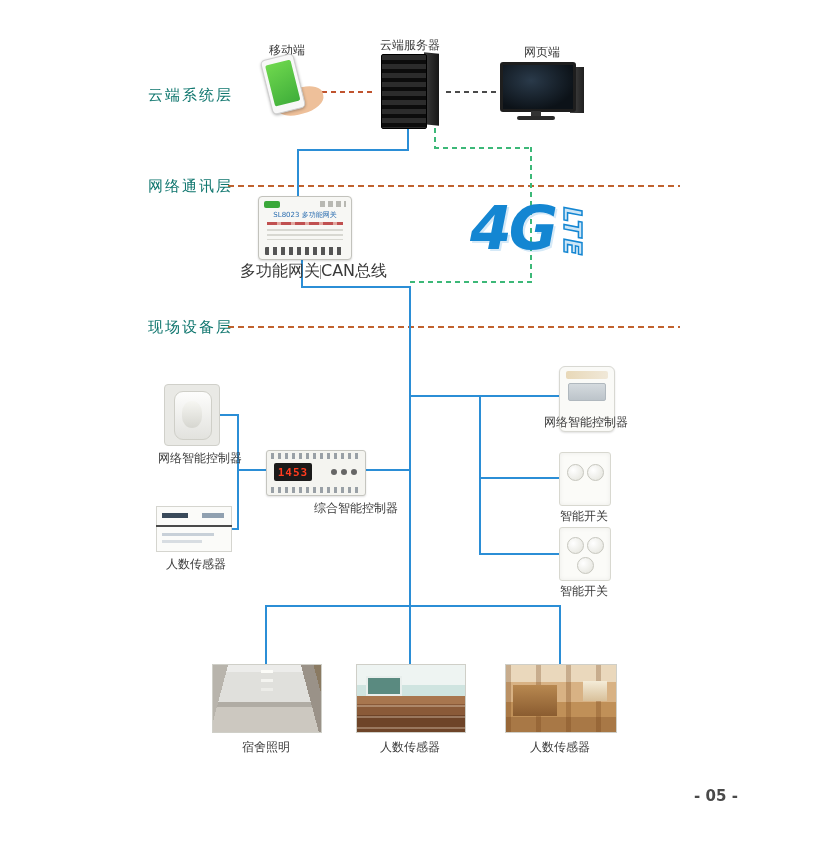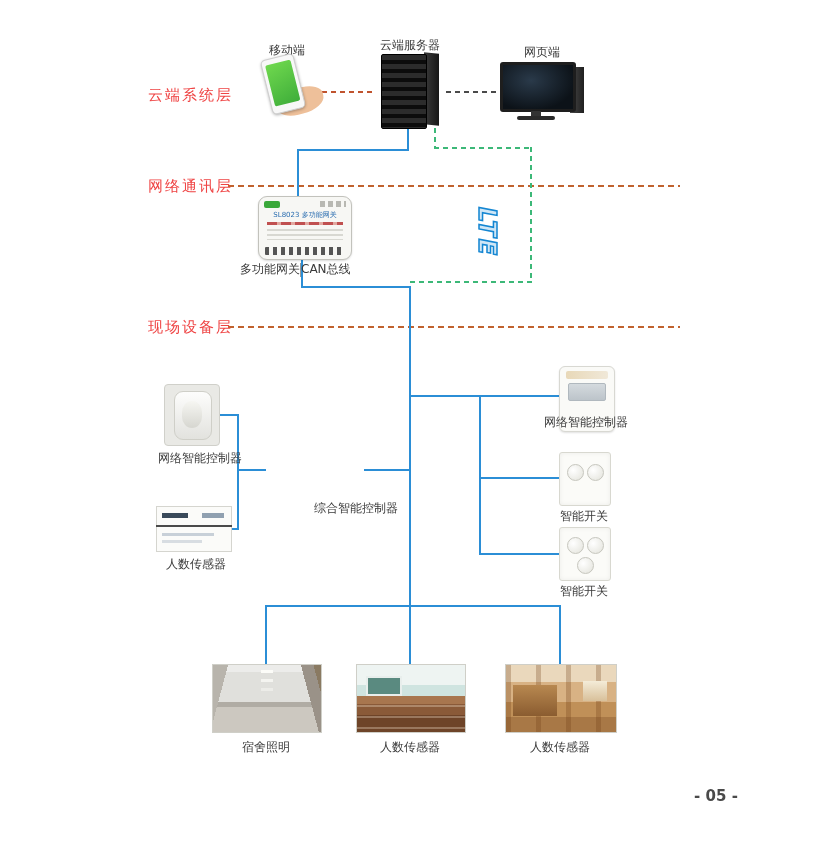--- a/index.html
+++ b/index.html
@@ -1,18 +1,18 @@
 <!DOCTYPE html>
 <html><head>
 <meta charset="utf-8">
 <style>
   html,body{margin:0;padding:0;background:#fff}
   .canvas{position:relative;width:840px;height:857px;background:#fff;overflow:hidden;
           font-family:"DejaVu Sans","Liberation Sans",sans-serif;color:#3a3a3a}
-  .layer-label{position:absolute;font-size:15px;color:#ef4444;letter-spacing:2px;z-index:2}
+  .layer-label{position:absolute;font-size:15px;color:#0f766e;letter-spacing:2px;z-index:2}
   .node-label{position:absolute;font-size:12px;color:#3a3a3a;text-align:center;z-index:3;white-space:nowrap}
   .line{position:absolute;background:#2b8ed6;z-index:1}
   .dash-h{position:absolute;height:2px;z-index:1}
   .dash-v{position:absolute;width:2px;z-index:1}
   .orange{background-image:repeating-linear-gradient(90deg,#c0622e 0 6px,transparent 6px 10px)}
   .red-h{background-image:repeating-linear-gradient(90deg,#c0532e 0 5px,transparent 5px 9px)}
   .dark-h{background-image:repeating-linear-gradient(90deg,#4a4a4a 0 5px,transparent 5px 9px)}
   .green-h{background-image:repeating-linear-gradient(90deg,#3cb878 0 5px,transparent 5px 9px)}
   .green-v{background-image:repeating-linear-gradient(180deg,#3cb878 0 5px,transparent 5px 9px)}
   .device{position:absolute;z-index:3}
@@ -36,21 +36,21 @@
   
   .pc-tower{position:absolute;right:0;top:5px;width:14px;height:46px;
          background:linear-gradient(90deg,#4a4a4a,#1f1f1f)}
   .monitor-screen{position:absolute;left:0;top:0;width:70px;height:44px;
          background:radial-gradient(ellipse at 40% 35%,#2a3a4a,#0c1218 75%);
          border:3px solid #1e1e1e;border-radius:3px}
   .monitor-neck{position:absolute;left:31px;top:49px;width:10px;height:5px;background:#333}
   .monitor-base{position:absolute;left:17px;top:54px;width:38px;height:4px;background:#2a2a2a;border-radius:2px}
 
   
-  .gateway{background:#f7f7f4;border:1px solid #c2c2bc;border-radius:9px;box-shadow:0 1px 2px rgba(0,0,0,.15)}
+  .gateway{background:#f7f7f4;border:1px solid #c2c2bc;border-radius:4px;box-shadow:0 1px 2px rgba(0,0,0,.15)}
   .gw-logo{position:absolute;left:5px;top:4px;width:16px;height:7px;background:#3aa83a;border-radius:2px}
   .gw-bars{position:absolute;right:5px;top:4px;width:26px;height:6px;
          background:repeating-linear-gradient(90deg,#b8b8b2 0 5px,transparent 5px 8px)}
   .gw-title{position:absolute;left:0;right:0;top:13px;text-align:center;font-size:7px;
          color:#2a6db0;white-space:nowrap;overflow:hidden}
   .gw-redline{position:absolute;left:8px;right:8px;top:25px;height:3px;
          background:repeating-linear-gradient(90deg,#c05050 0 10px,#e2a8a0 10px 14px)}
   .gw-lines{position:absolute;left:8px;right:8px;top:32px;height:11px;
          background:repeating-linear-gradient(180deg,#d8d8d2 0 2px,transparent 2px 5px)}
   .gw-terminals{position:absolute;left:6px;right:6px;bottom:4px;height:8px;border-radius:1px;
@@ -119,21 +119,21 @@
   .classroom::after{content:"";position:absolute;left:0;right:0;bottom:0;height:54%;
       background:repeating-linear-gradient(180deg,transparent 0 9px,rgba(255,240,220,.3) 9px 11px)}
   .dorm{background:
       repeating-linear-gradient(90deg,rgba(110,60,20,.28) 0 5px,rgba(0,0,0,0) 5px 30px),
       linear-gradient(180deg,#ead8bc 0 26%,#d8b284 26% 55%,#c09058 55% 78%,#a87846 78% 100%)}
   .dorm::before{content:"";position:absolute;left:6%;top:30%;width:40%;height:46%;
       background:linear-gradient(180deg,#b88850,#8a5c30)}
   .dorm::after{content:"";position:absolute;right:8%;top:24%;width:22%;height:30%;
       background:linear-gradient(180deg,#f4ecd8,#d8c09a)}
 
-  .gw-label-row{position:absolute;display:flex;align-items:center;font-size:12px;color:#3a3a3a;z-index:3;white-space:nowrap}
+  .gw-label-row{position:absolute;display:flex;align-items:center;font-size:16px;color:#3a3a3a;z-index:3;white-space:nowrap}
   .vdiv{width:1px;height:14px;background:#999}
   .page-num{position:absolute;font-size:15px;font-weight:bold;color:#4a4a4a;text-align:center;z-index:3}
 </style>
 </head>
 <body>
 
 <div class="canvas">
 
   <div class="layer-label" style="left:148px;top:86px">云端系统层</div>
   <div class="layer-label" style="left:148px;top:177px">网络通讯层</div>
@@ -198,40 +198,51 @@
     <div class="gw-lines"></div>
     <div class="gw-terminals"></div>
   </div>
   <div class="gw-label-row" style="left:240px;top:261px">
     <span>多功能网关</span>
     <span class="vdiv"></span>
     <span>CAN总线</span>
   </div>
 
   <div class="lte-wrap" style="left:470px;top:198px">
+    <span class="lte-big">4G</span>
     <span class="lte-small">LTE</span>
   </div>
 
   <div class="device" style="left:164px;top:384px;width:56px;height:62px">
     <div class="lux-card"></div>
     <div class="lux-body"></div>
     <div class="lux-dome"></div>
   </div>
   <div class="node-label" style="left:156px;top:450px;width:88px">网络智能控制器</div>
 
   <div class="device" style="left:156px;top:506px;width:76px;height:46px">
     <div class="people-card"></div>
     <div class="ps-text1"></div>
     <div class="ps-text2"></div>
     <div class="ps-divider"></div>
     <div class="ps-line"></div>
     <div class="ps-line2"></div>
   </div>
   <div class="node-label" style="left:160px;top:556px;width:72px">人数传感器</div>
 
+  <div class="device ctrl" style="left:266px;top:450px;width:98px;height:44px">
+    <div class="ctrl-top"></div>
+    <div class="ctrl-display">
+      <span>1453</span>
+    </div>
+    <div class="ctrl-dot" style="right:28px"></div>
+    <div class="ctrl-dot" style="right:18px"></div>
+    <div class="ctrl-dot" style="right:8px"></div>
+    <div class="ctrl-bottom"></div>
+  </div>
   <div class="node-label" style="left:312px;top:500px;width:88px">综合智能控制器</div>
 
   <div class="device netctrl" style="left:559px;top:366px;width:54px;height:64px">
     <div class="nc-top"></div>
     <div class="nc-screen"></div>
     <div class="nc-arc"></div>
   </div>
   <div class="node-label" style="left:540px;top:414px;width:92px">网络智能控制器</div>
 
   <div class="device sw" style="left:559px;top:452px;width:50px;height:52px">

